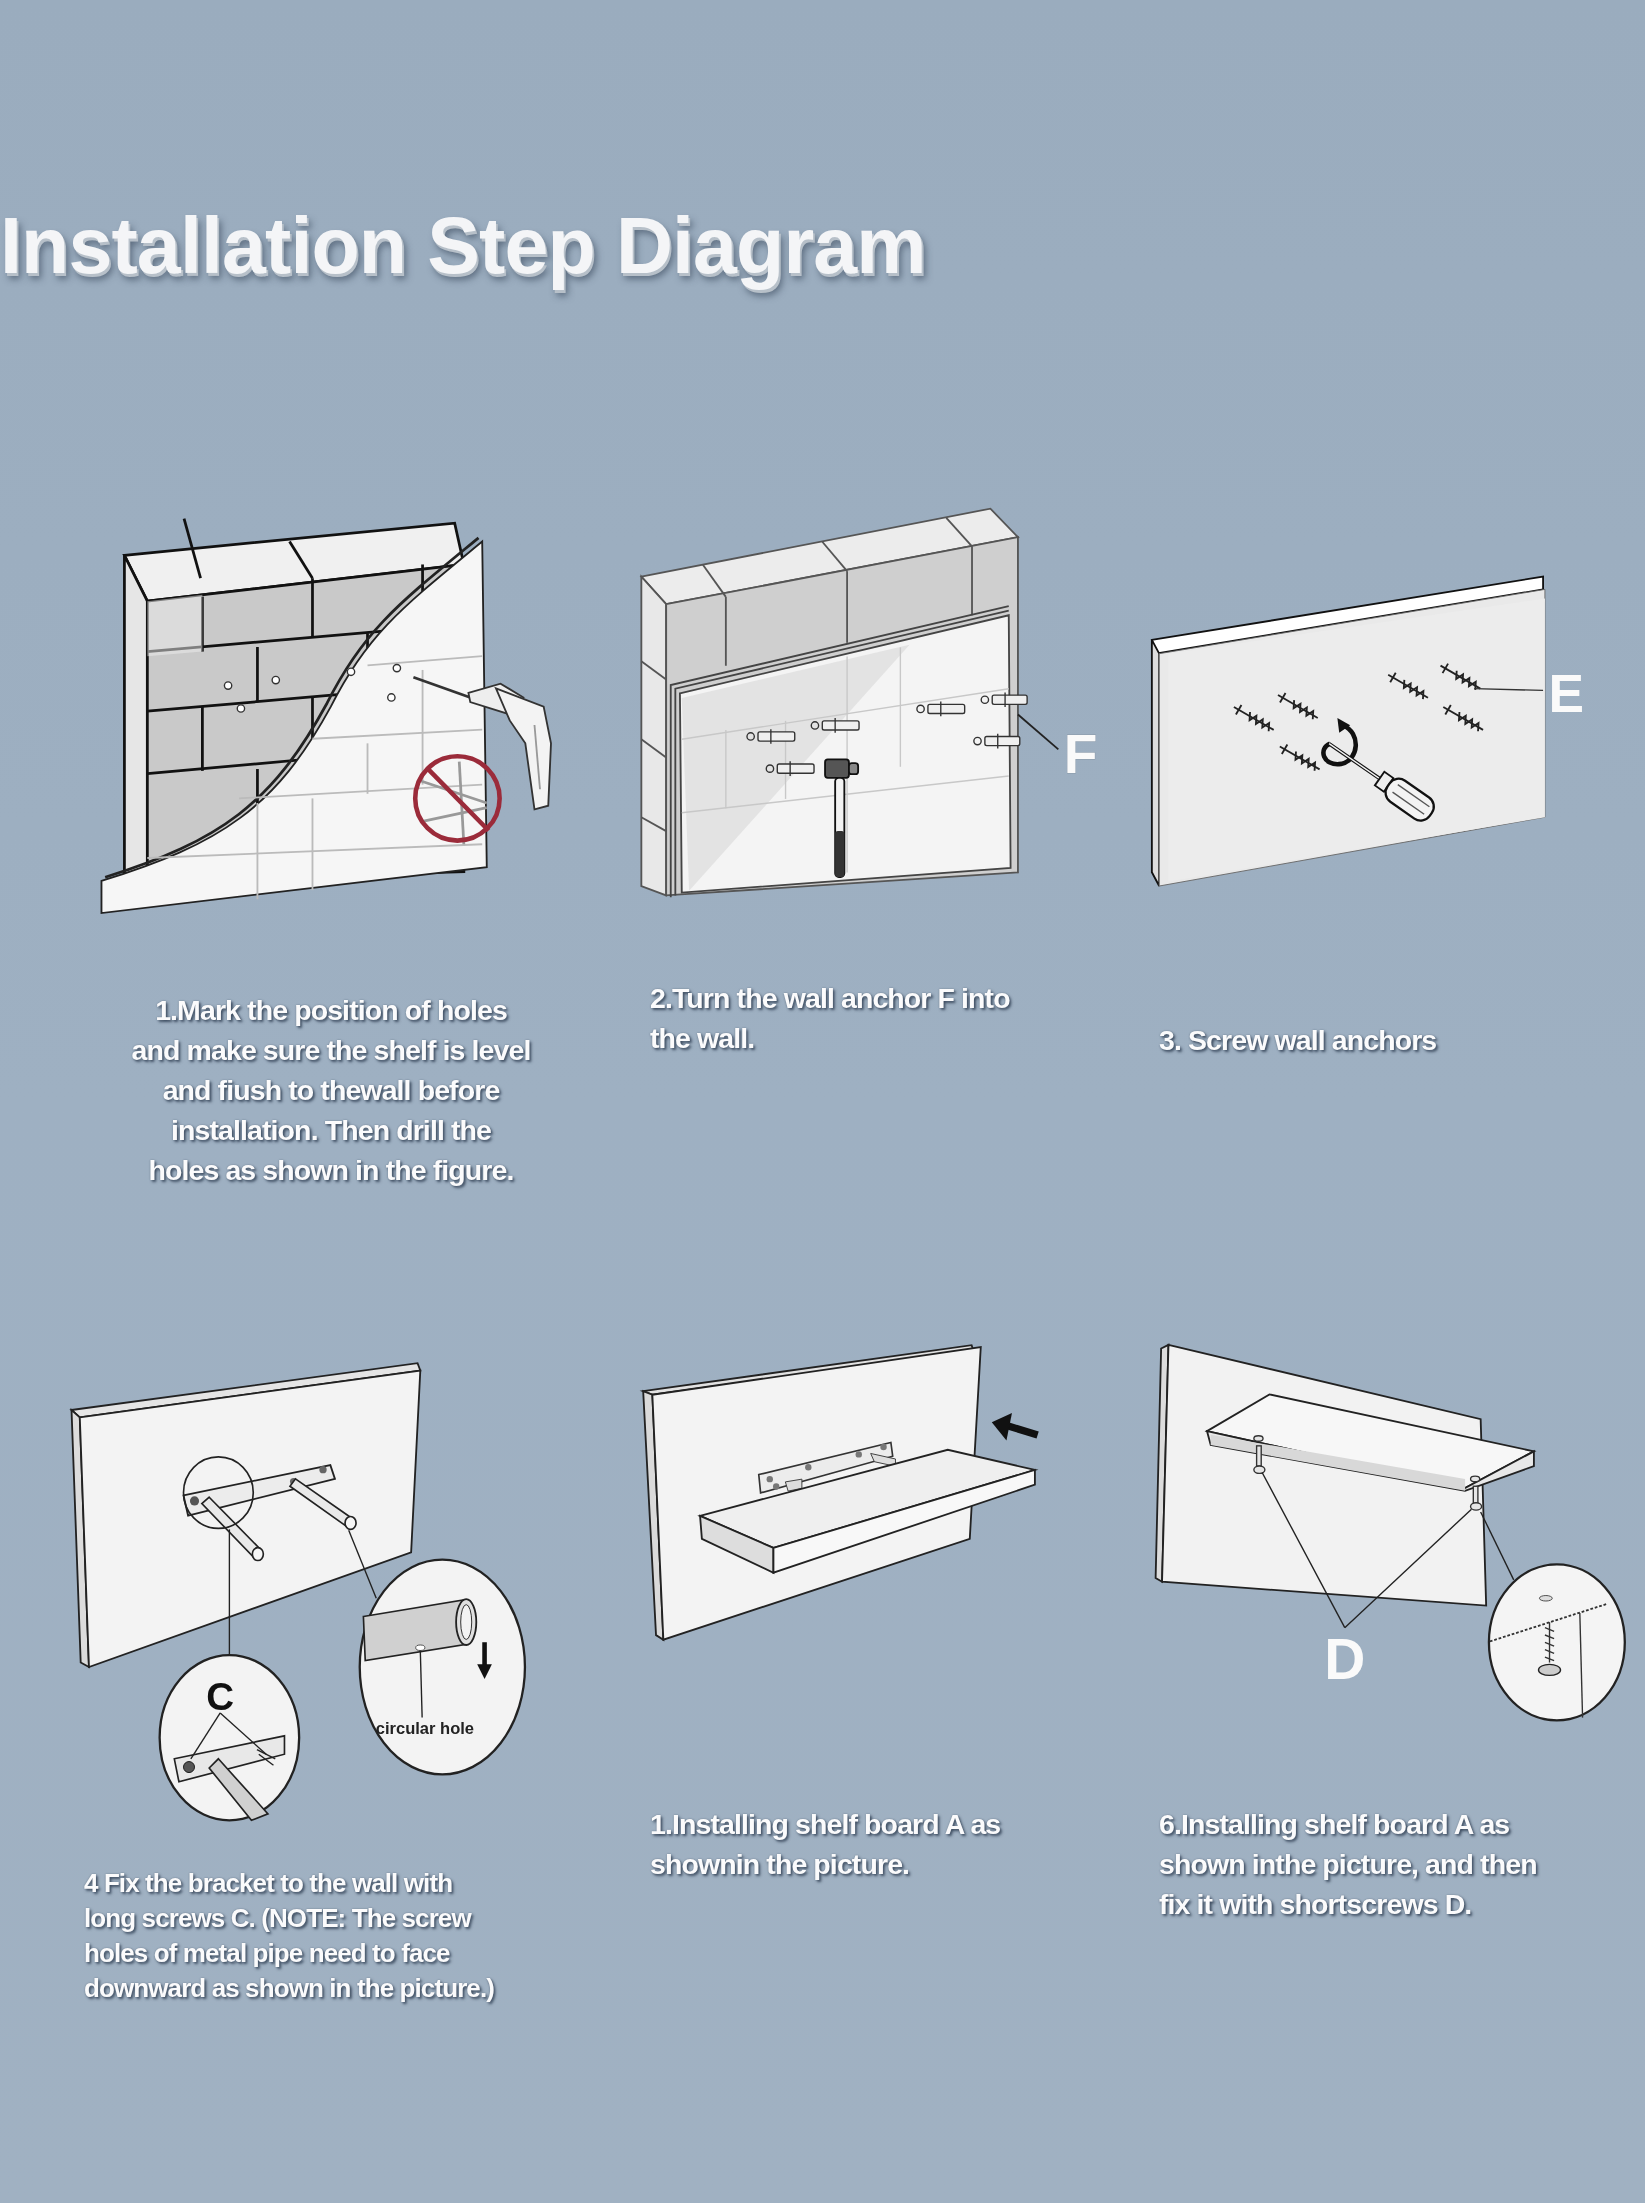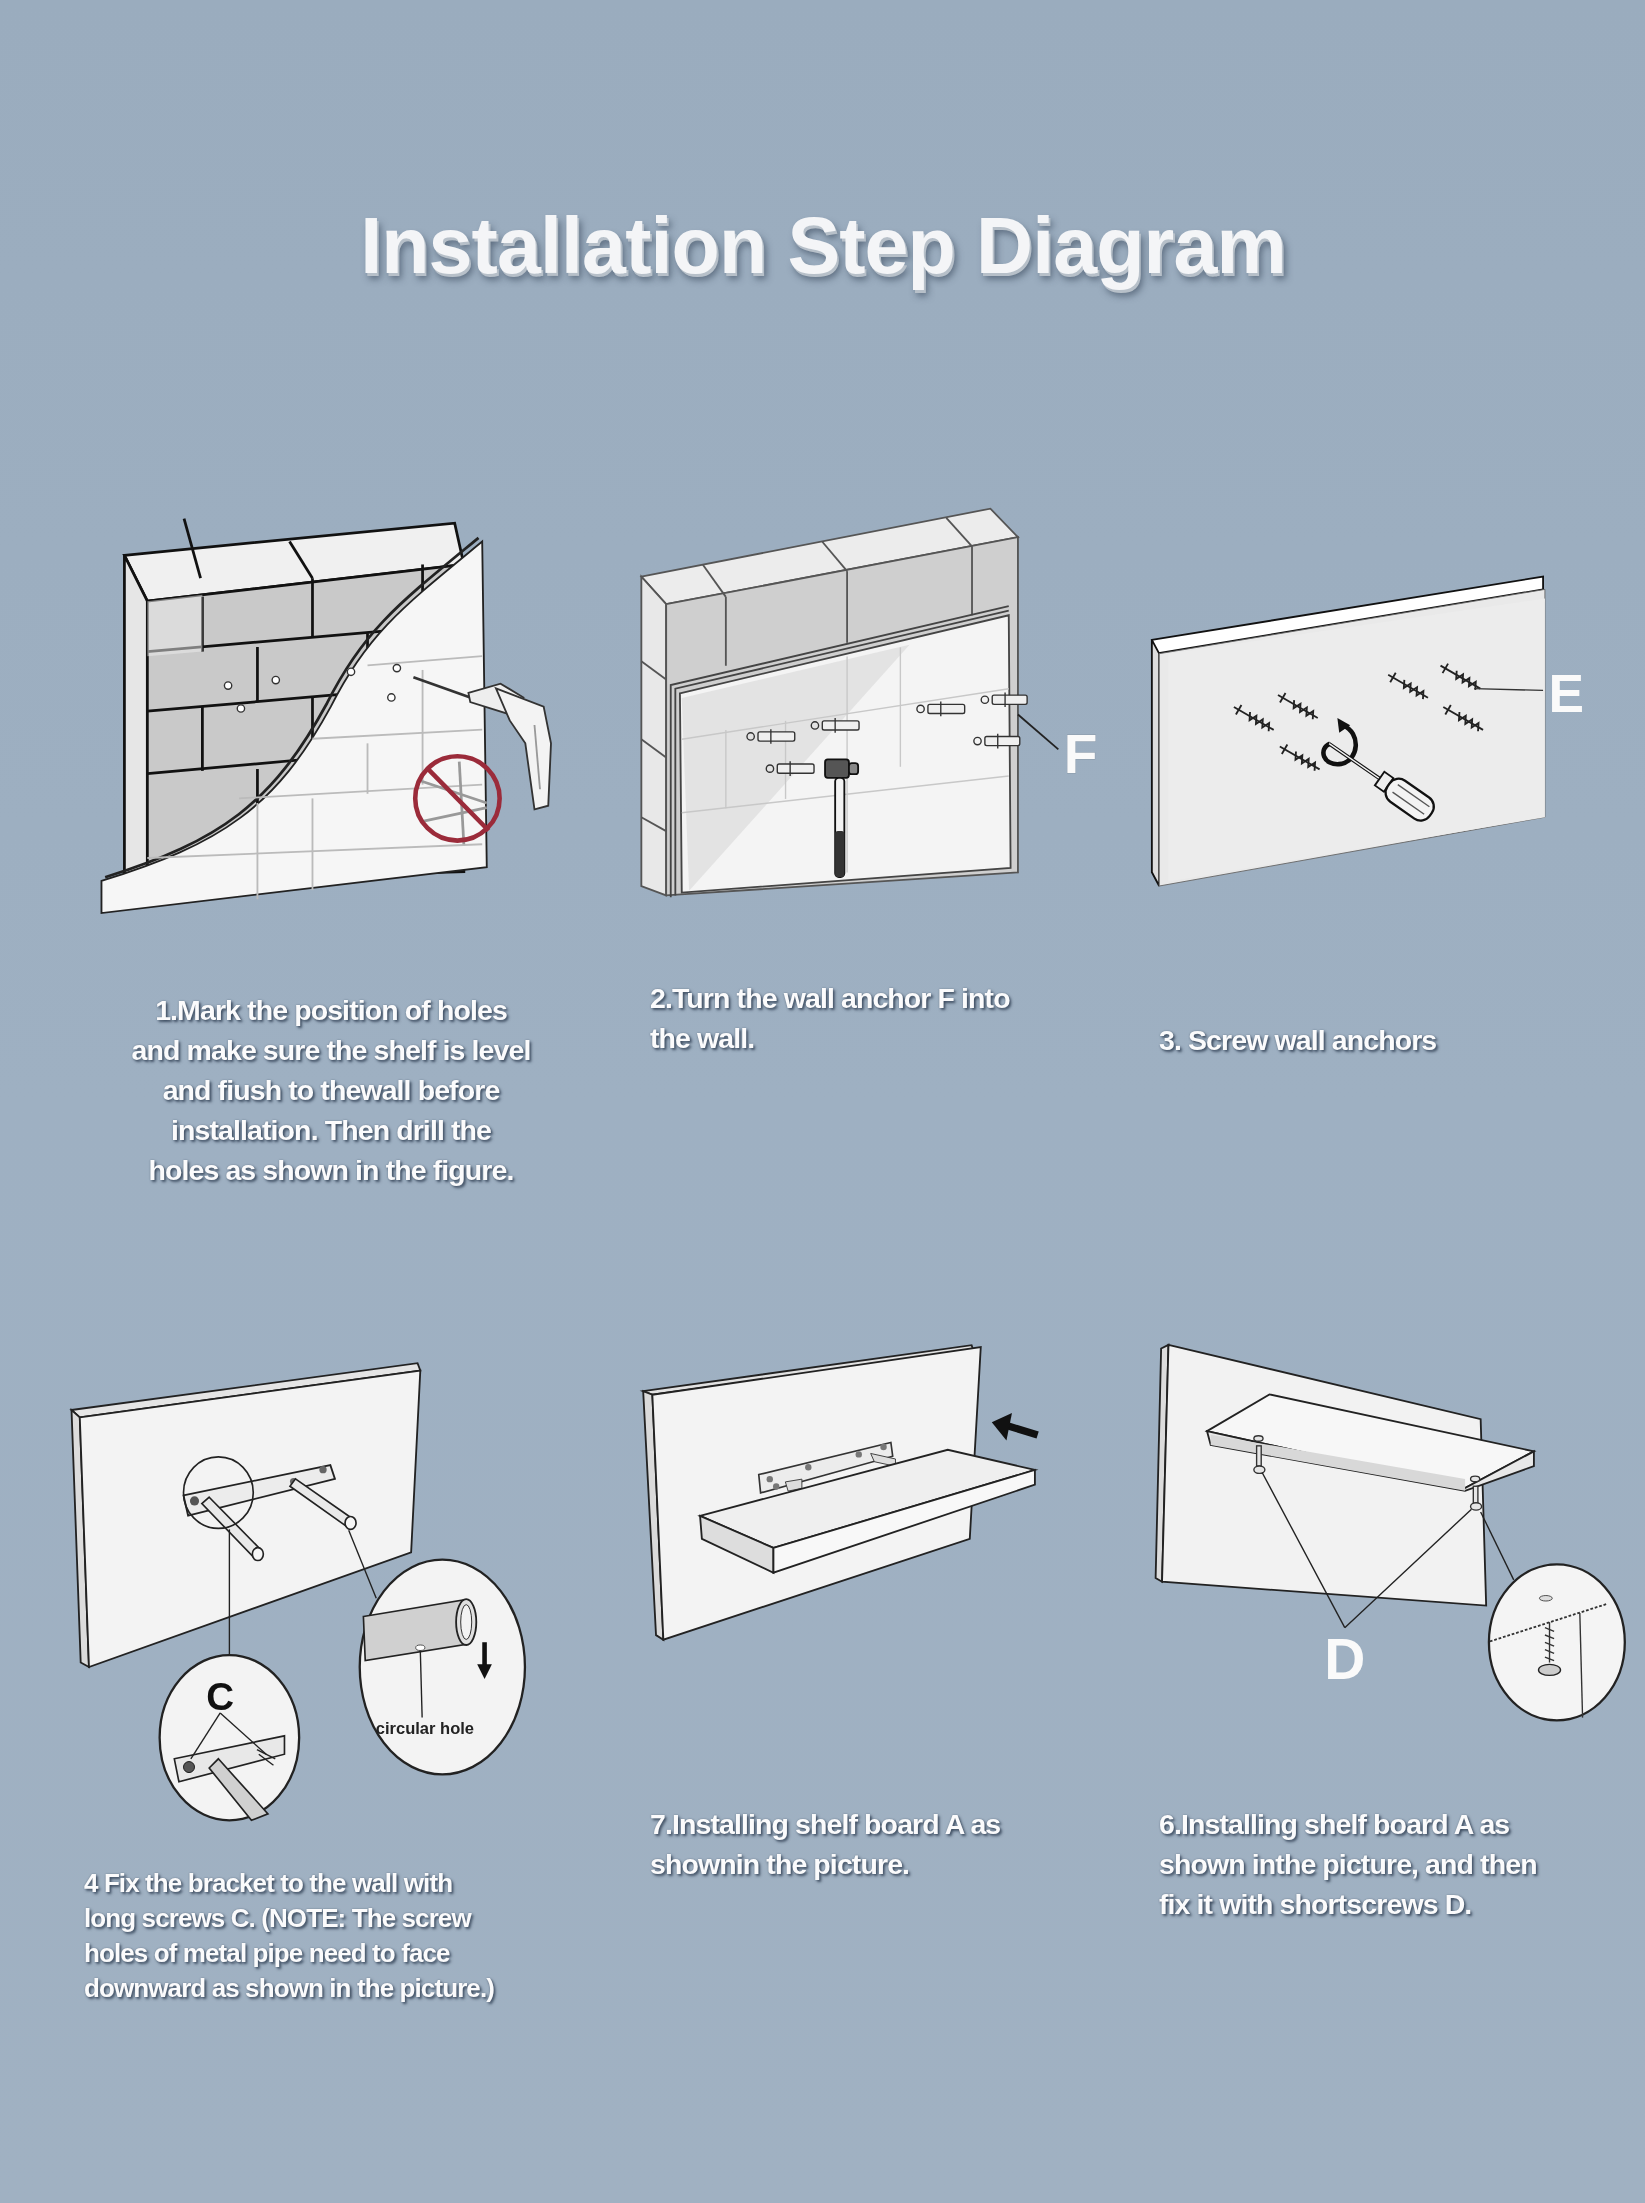--- a/index.html
+++ b/index.html
@@ -8,21 +8,21 @@
       height: 2204px;
       background: linear-gradient(180deg, #9aacbe 0%, #9eb0c2 50%, #a0b1c2 100%);
       position: relative;
       overflow: hidden;
       font-family: "Liberation Sans", sans-serif;
     }
     .page-title {
       position: absolute;
       left: 0; right: 0;
       top: 200px;
-      text-align: center;
+      text-align: left;
       font-family: "Liberation Sans", sans-serif;
       font-weight: bold;
       font-size: 79px;
       letter-spacing: -0.9px;
       color: #f4f5f7;
       text-shadow: 1.8px 2.8px 0 #b7c0c9, 3.7px 5.5px 7.3px rgba(40,55,75,0.55);
     }
     .illus {
       position: absolute;
     }
@@ -383,18 +383,18 @@
       </g>
       <ellipse cx="437" cy="368" rx="12" ry="6" fill="#ccc" stroke="#222" stroke-width="1.5"></ellipse>
     </g>
   </svg>
 </div>
 
 <div class="step-text" style="left:84px; top:1866px; width:478px; line-height:35px; font-size:26px;">4 Fix the bracket to the wall with
 long screws C. (NOTE: The screw
 holes of metal pipe need to face
 downward as shown in the picture.)</div>
-<div class="step-text" style="left:650px; top:1804px; width:404px;">7.Installing shelf board A as
+<div class="step-text" style="left:650px; top:1804px; width:404px;">1.Installing shelf board A as
 shownin the picture.</div>
 <div class="step-text" style="left:1159px; top:1804px; width:422px;">6.Installing shelf board A as
 shown inthe picture, and then
 fix it with shortscrews D.</div>
 
 
 </body></html>

